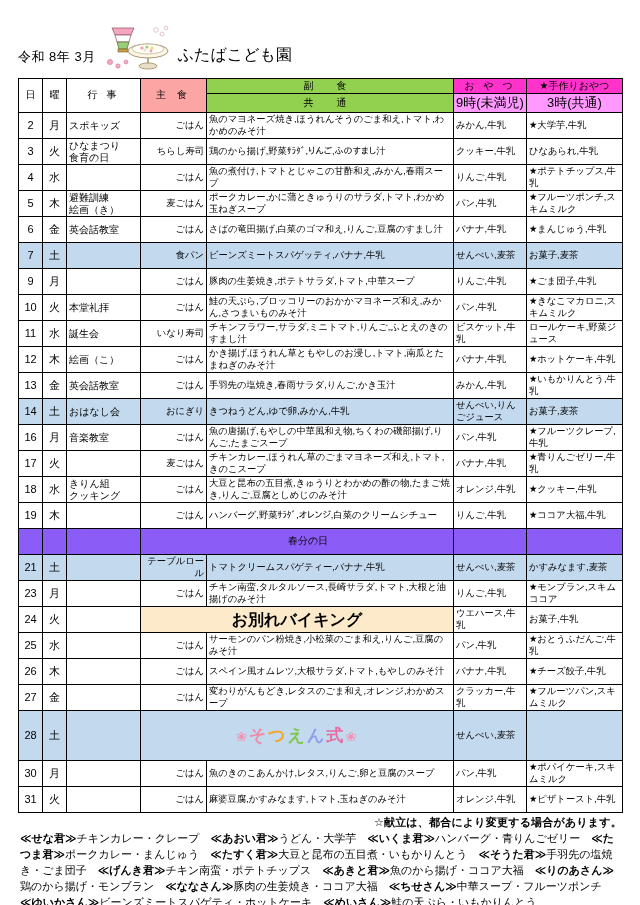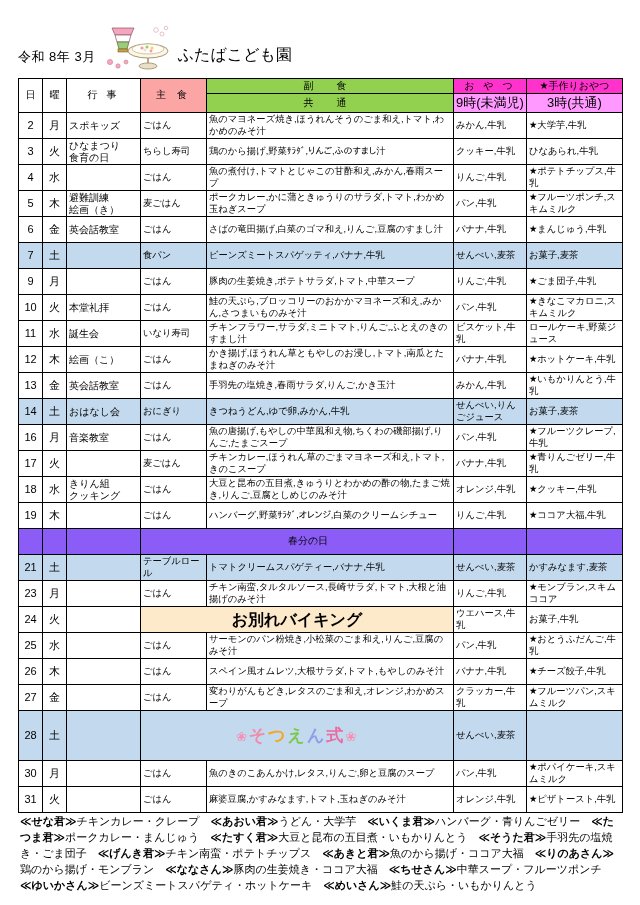--- a/index.html
+++ b/index.html
@@ -108,21 +108,21 @@
   }
   th.h-snack-sub {
     background: #ff99ff;
     letter-spacing: 0;
     font-size: 13px;
   }
 
   tbody td { height: 26px; }
   td.day, td.dow { text-align: center; font-size: 11px; }
   td.event { text-align: left; font-size: 10px; line-height: 1.15; }
-  td.main  { text-align: left; margin-top: 45px; }
+  td.main  { text-align: right; margin-top: 45px; }
   td.side  { text-align: left; }
   td.snack { text-align: left; }
 
   tr.sat td { background: #c3d9ed; }
   tr.holiday td { background: #8b5cf6; padding-left: 24px; }
   tr.holiday td.span-holiday { text-align: center; font-size: 10px; }
   td.span-buffet {
     background: #fdeacb;
     text-align: center;
     font-weight: bold;
@@ -457,17 +457,18 @@
           <td class="dow">火</td>
           <td class="event"></td>
           <td class="main">ごはん</td>
           <td class="side">麻婆豆腐,かすみなます,トマト,玉ねぎのみそ汁</td>
           <td class="snack">オレンジ,牛乳</td>
           <td class="snack">★ピザトースト,牛乳</td>
         </tr>
       </tbody>
   </table>
 
+  <div class="notice">☆献立は、都合により変更する場合があります。</div>
   <div class="footer">
     <div class="req-line" id="requests"><b>≪せな君≫</b><span>チキンカレー・クレープ　</span><b>≪あおい君≫</b><span>うどん・大学芋　</span><b>≪いくま君≫</b><span>ハンバーグ・青りんごゼリー　</span><b>≪たつま君≫</b><span>ポークカレー・まんじゅう　</span><b>≪たすく君≫</b><span>大豆と昆布の五目煮・いもかりんとう　</span><b>≪そうた君≫</b><span>手羽先の塩焼き・ごま団子　</span><b>≪げんき君≫</b><span>チキン南蛮・ポテトチップス　</span><b>≪あきと君≫</b><span>魚のから揚げ・ココア大福　</span><b>≪りのあさん≫</b><span>鶏のから揚げ・モンブラン　</span><b>≪ななさん≫</b><span>豚肉の生姜焼き・ココア大福　</span><b>≪ちせさん≫</b><span>中華スープ・フルーツポンチ　</span><b>≪ゆいかさん≫</b><span>ビーンズミートスパゲティ・ホットケーキ　</span><b>≪めいさん≫</b><span>鮭の天ぷら・いもかりんとう　</span></div>
   </div>
 
 </div>
 
 </body></html>

